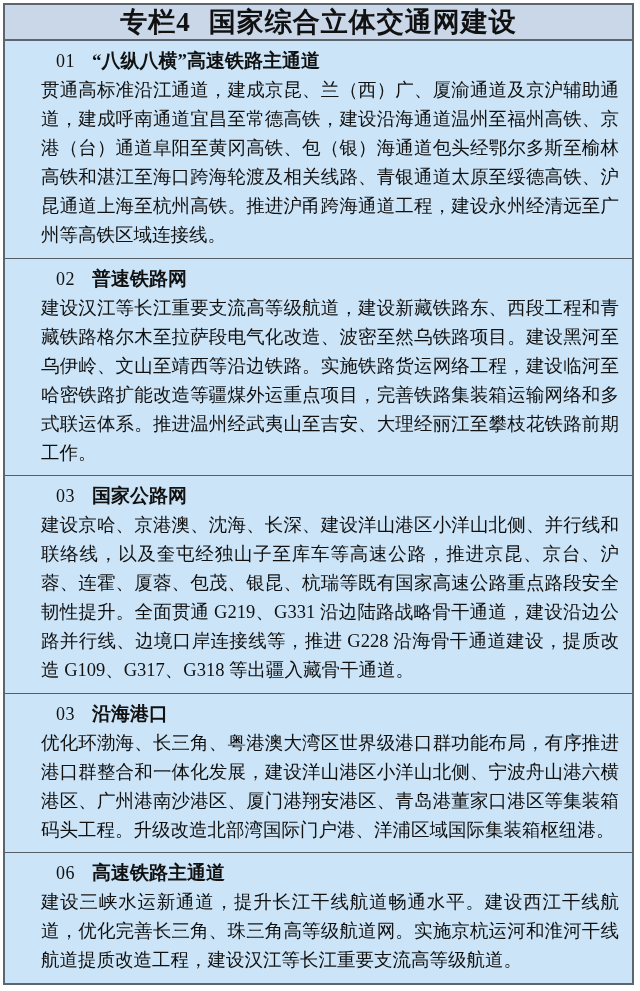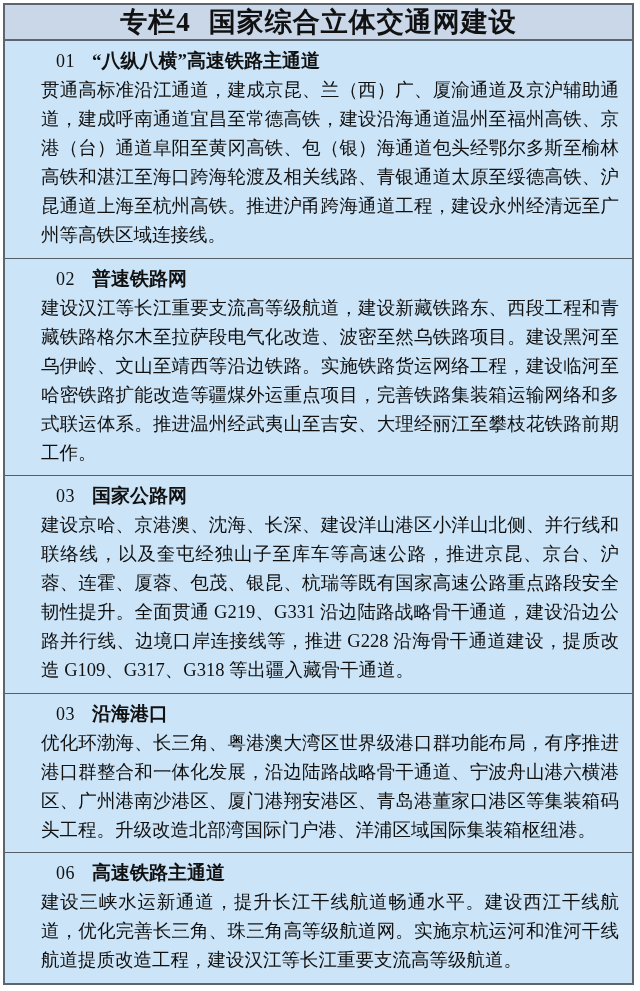--- a/index.html
+++ b/index.html
@@ -110,21 +110,21 @@
         <div class="section-header">
           <span class="section-number">03</span><span class="section-heading">国家公路网</span>
         </div>
         <p class="section-body">建设京哈、京港澳、沈海、长深、建设洋山港区小洋山北侧、并行线和联络线，以及奎屯经独山子至库车等高速公路，推进京昆、京台、沪蓉、连霍、厦蓉、包茂、银昆、杭瑞等既有国家高速公路重点路段安全韧性提升。全面贯通 G219、G331 沿边陆路战略骨干通道，建设沿边公路并行线、边境口岸连接线等，推进 G228 沿海骨干通道建设，提质改造 G109、G317、G318 等出疆入藏骨干通道。</p>
       </div>
 
       <div class="section">
         <div class="section-header">
           <span class="section-number">03</span><span class="section-heading">沿海港口</span>
         </div>
-        <p class="section-body">优化环渤海、长三角、粤港澳大湾区世界级港口群功能布局，有序推进港口群整合和一体化发展，沿边陆路战略骨干通道、宁波舟山港六横港区、广州港南沙港区、厦门港翔安港区、青岛港董家口港区等集装箱码头工程。升级改造北部湾国际门户港、洋浦区域国际集装箱枢纽港。</p>
+        <p class="section-body">优化环渤海、长三角、粤港澳大湾区世界级港口群功能布局，有序推进港口群整合和一体化发展，建设洋山港区小洋山北侧、宁波舟山港六横港区、广州港南沙港区、厦门港翔安港区、青岛港董家口港区等集装箱码头工程。升级改造北部湾国际门户港、洋浦区域国际集装箱枢纽港。</p>
       </div>
 
       <div class="section">
         <div class="section-header">
           <span class="section-number">06</span><span class="section-heading">高速铁路主通道</span>
         </div>
         <p class="section-body">建设三峡水运新通道，提升长江干线航道畅通水平。建设西江干线航道，优化完善长三角、珠三角高等级航道网。实施京杭运河和淮河干线航道提质改造工程，建设汉江等长江重要支流高等级航道。</p>
       </div>
 
     </div>

